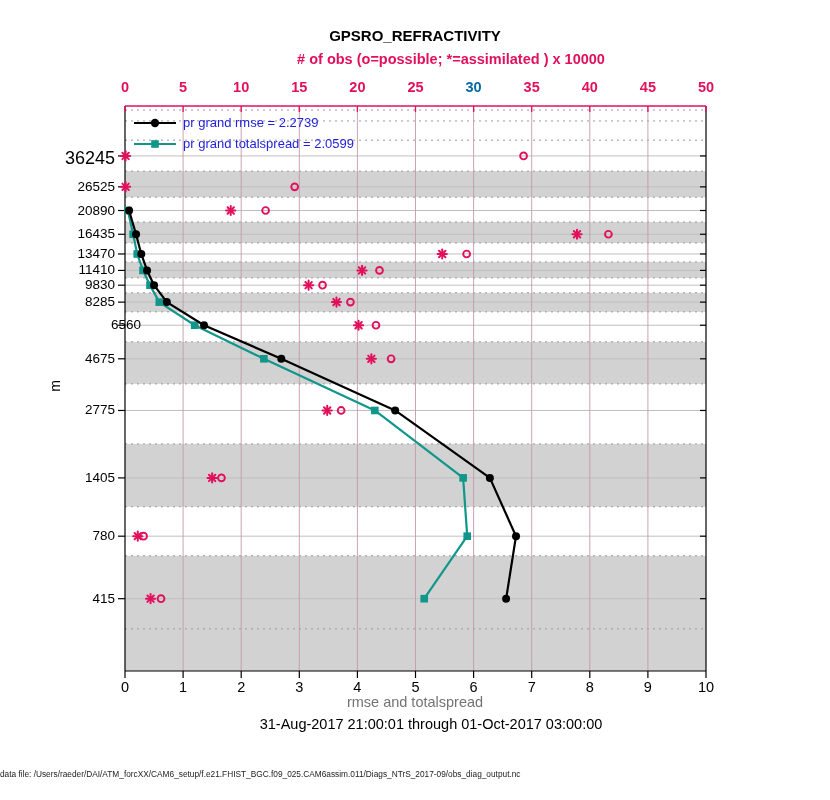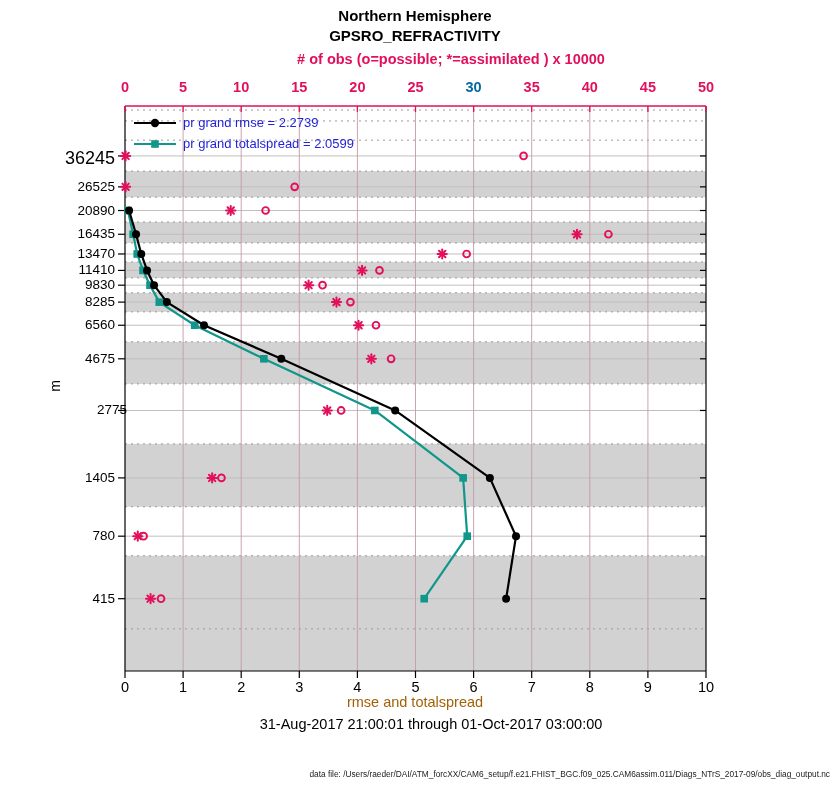--- a/index.html
+++ b/index.html
@@ -8,37 +8,36 @@
   .title1{position:absolute;left:0;top:7px;width:830px;text-align:center;
           font-size:15px;font-weight:bold;color:#000;}
   .title2{position:absolute;left:0;top:27px;width:830px;text-align:center;
           font-size:15px;font-weight:bold;color:#000;}
   .obs-label{position:absolute;left:0;top:51px;width:830px;text-align:center;
           font-size:14.5px;font-weight:bold;padding-left:36px;}
   .tickspan{position:absolute;font-size:14.5px;color:#000;}
   .ylabel{position:absolute;left:40px;top:378px;width:30px;text-align:center;
           font-size:14px;color:#000;transform:rotate(-90deg);}
   .xlabel{position:absolute;left:0;top:694px;width:830px;text-align:center;
-          font-size:14.5px;color:#a16207;}
+          font-size:14.5px;color:#737373;}
   .timespan{position:absolute;left:0;top:716px;width:830px;text-align:center;
           font-size:14.5px;color:#000;padding-left:16px;}
-  .footer{position:absolute;left:0;top:769px;width:830px;text-align:right;
+  .footer{position:absolute;left:0;top:769px;width:830px;text-align:left;
           font-size:8.3px;color:#222;}
   .legend{position:absolute;left:133px;top:112px;}
   .legend-row{display:flex;align-items:center;height:21px;}
   .legend-row svg{display:block;}
   .legend-label{font-size:13px;color:#2222dd;margin-left:6px;white-space:nowrap;}
   svg.plot{position:absolute;left:0;top:0;}
 </style>
 </head>
 <body>
 
 <div class="page">
 
-  <div class="title1">Northern Hemisphere</div>
   <div class="title2">GPSRO_REFRACTIVITY</div>
   <div class="obs-label" id="obs-label" style="color: rgb(226, 16, 92);"># of obs (o=possible; *=assimilated ) x 10000</div>
 
   <svg class="plot" id="plot-svg" width="830" height="800">
       <g>
         <rect x="125" y="171.09404267529231" width="581" height="26.08463580107545" fill="#d2d2d2"></rect>
         <rect x="125" y="222.01395871764026" width="581" height="20.978662600281837" fill="#d2d2d2"></rect>
         <rect x="125" y="261.93878097337836" width="581" height="15.962797685886585" fill="#d2d2d2"></rect>
         <rect x="125" y="292.8285894053725" width="581" height="19.022816167872804" fill="#d2d2d2"></rect>
         <rect x="125" y="341.80998301536636" width="581" height="42.05619410855144" fill="#d2d2d2"></rect>
@@ -298,23 +297,23 @@
     </div>
   <div id="leftTicks">
       <span class="tickspan" style="left: 0px; top: 147.929px; width: 115px; text-align: right; font-size: 18px;">36245</span>
       <span class="tickspan" style="left: 0px; top: 178.856px; width: 115px; text-align: right; font-size: 13.5px;">26525</span>
       <span class="tickspan" style="left: 0px; top: 202.513px; width: 115px; text-align: right; font-size: 13.5px;">20890</span>
       <span class="tickspan" style="left: 0px; top: 226.272px; width: 115px; text-align: right; font-size: 13.5px;">16435</span>
       <span class="tickspan" style="left: 0px; top: 245.979px; width: 115px; text-align: right; font-size: 13.5px;">13470</span>
       <span class="tickspan" style="left: 0px; top: 262.42px; width: 115px; text-align: right; font-size: 13.5px;">11410</span>
       <span class="tickspan" style="left: 0px; top: 277.185px; width: 115px; text-align: right; font-size: 13.5px;">9830</span>
       <span class="tickspan" style="left: 0px; top: 294.123px; width: 115px; text-align: right; font-size: 13.5px;">8285</span>
-      <span class="tickspan" style="left: 0px; top: 317.248px; width: 115px; text-align: right; font-size: 13.5px;">6560</span>
+      <span class="tickspan" style="left: 0px; top: 317.248px; width: 115px; text-align: right; font-size: 13.5px; padding-left: 26px;">6560</span>
       <span class="tickspan" style="left: 0px; top: 350.805px; width: 115px; text-align: right; font-size: 13.5px;">4675</span>
-      <span class="tickspan" style="left: 12px; top: 402.471px; width: 115px; text-align: right; font-size: 13.5px;">2775</span>
+      <span class="tickspan" style="left: 0px; top: 402.471px; width: 115px; text-align: right; font-size: 13.5px;">2775</span>
       <span class="tickspan" style="left: 0px; top: 469.891px; width: 115px; text-align: right; font-size: 13.5px;">1405</span>
       <span class="tickspan" style="left: 0px; top: 528.186px; width: 115px; text-align: right; font-size: 13.5px;">780</span>
       <span class="tickspan" style="left: 0px; top: 590.692px; width: 115px; text-align: right; font-size: 13.5px;">415</span>
     </div>
   <div id="bottomTicks">
       <span class="tickspan" style="left: 103px; top: 679px; width: 44px; text-align: center;">0</span>
       <span class="tickspan" style="left: 161.1px; top: 679px; width: 44px; text-align: center;">1</span>
       <span class="tickspan" style="left: 219.2px; top: 679px; width: 44px; text-align: center;">2</span>
       <span class="tickspan" style="left: 277.3px; top: 679px; width: 44px; text-align: center;">3</span>
       <span class="tickspan" style="left: 335.4px; top: 679px; width: 44px; text-align: center;">4</span>

